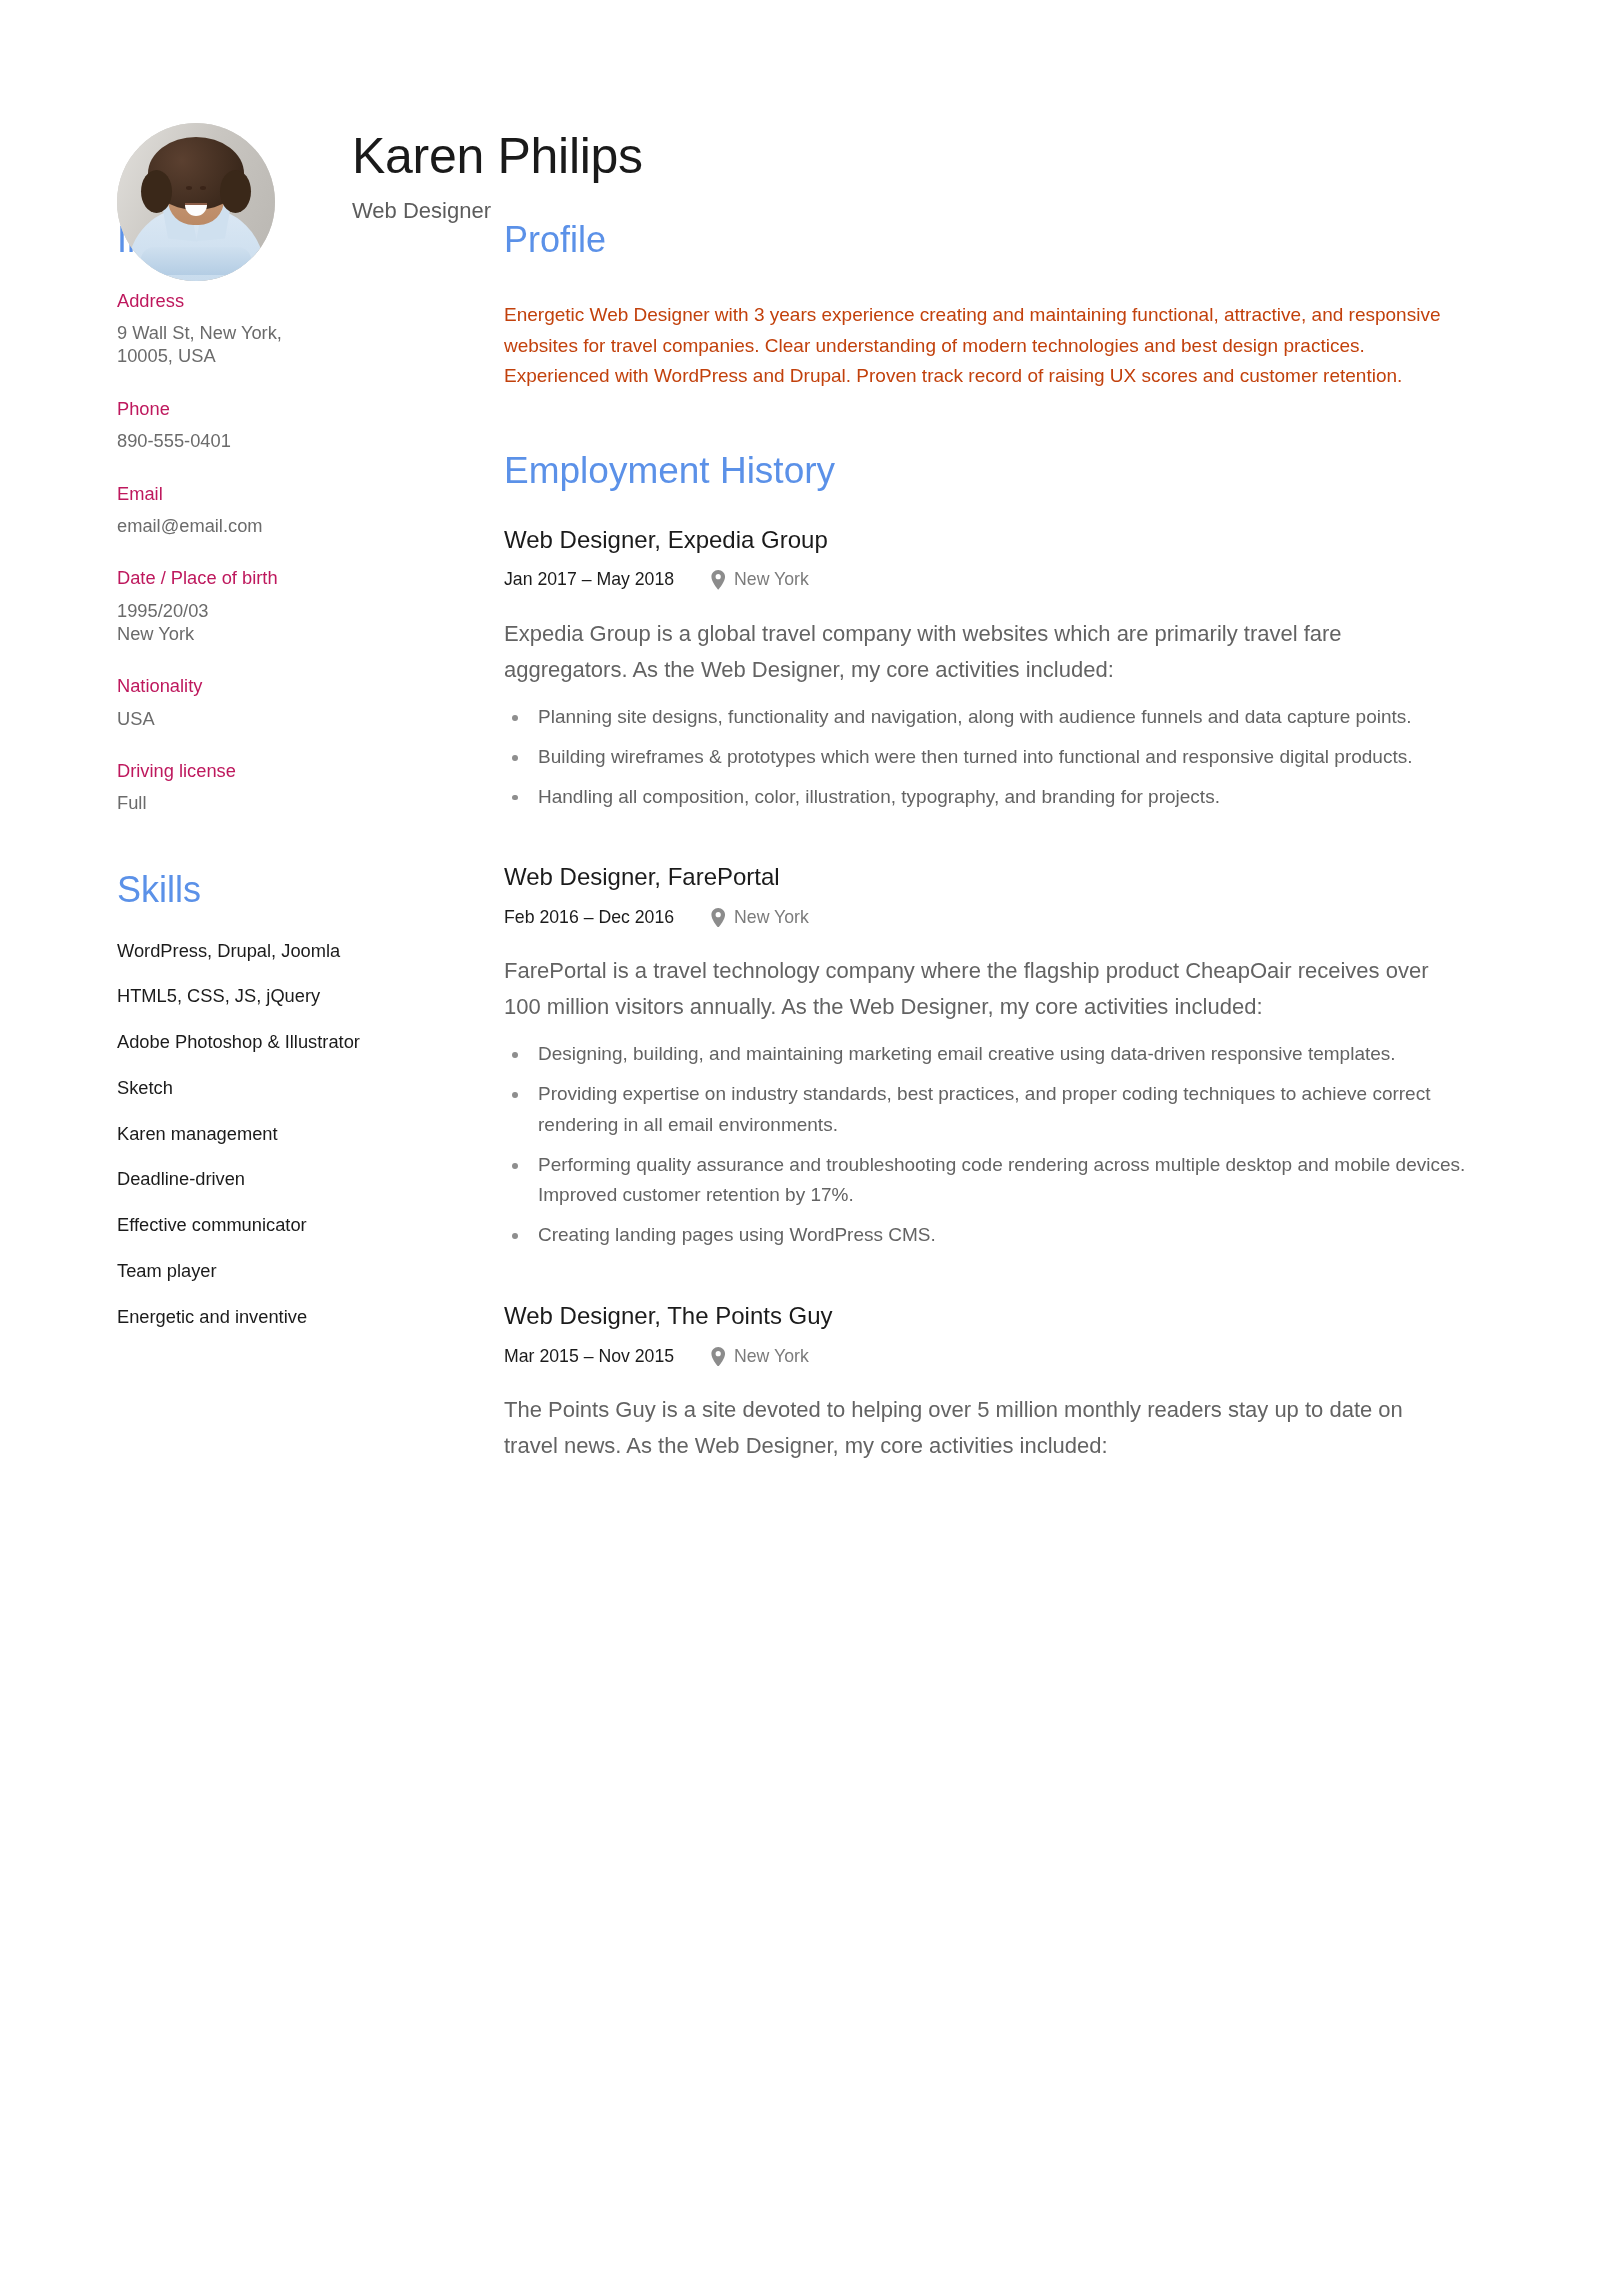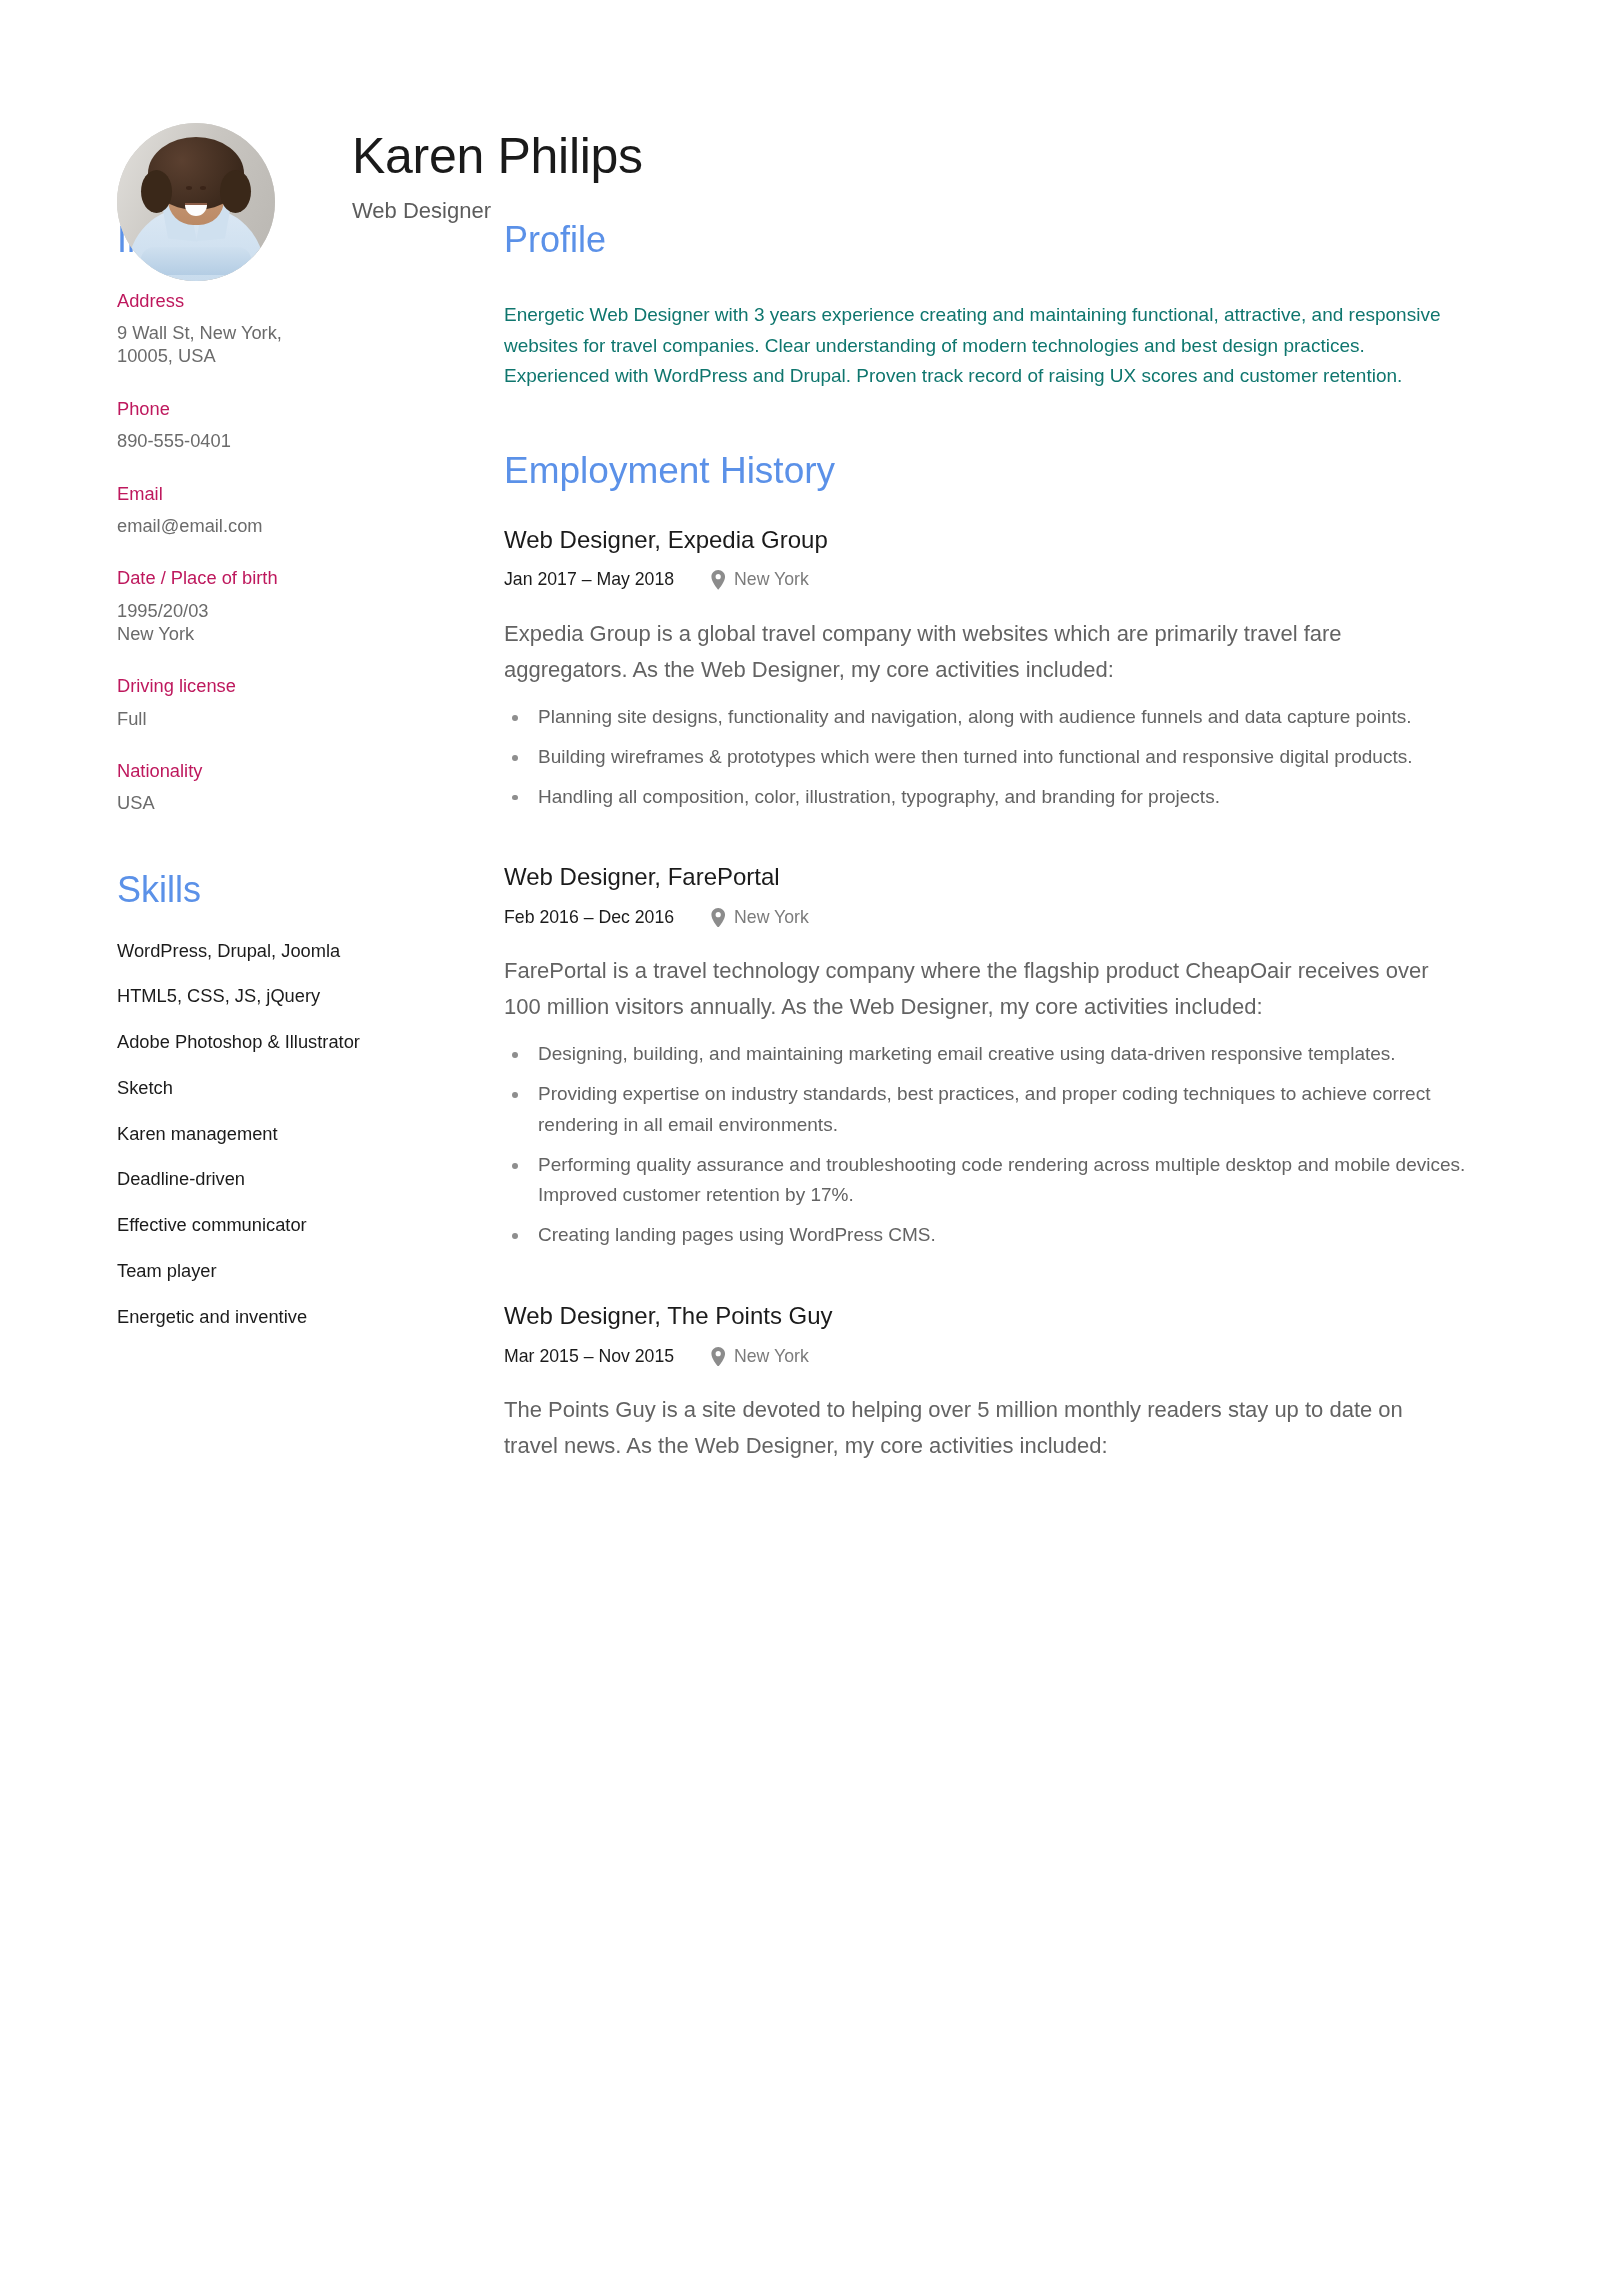--- a/index.html
+++ b/index.html
@@ -211,21 +211,21 @@
     line-height: 1.3;
     margin-bottom: 22px;
     width: 281px;
     word-break: break-all;
     overflow-wrap: anywhere;
   }
 
   .profile-text {
     font-size: 19px;
     line-height: 1.62;
-    color: #0f766e;
+    color: #c2410c;
     margin: 0;
     max-width: 956px;
   }
 
   .job { margin-bottom: 6.5px; }
   .job + .job { margin-top: 51px; }
   .job-title {
     font-size: 24px;
     color: #1b1b1b;
     font-weight: 400;
@@ -341,27 +341,27 @@
         <div class="info-value">email@email.com</div>
       </div>
 
       <div class="info-block">
         <div class="info-label">Date / Place of birth</div>
         <div class="info-value">1995/20/03
 New York</div>
       </div>
 
       <div class="info-block">
+        <div class="info-label">Nationality</div>
+        <div class="info-value">USA</div>
+      </div>
+
+      <div class="info-block">
         <div class="info-label">Driving license</div>
         <div class="info-value">Full</div>
-      </div>
-
-      <div class="info-block">
-        <div class="info-label">Nationality</div>
-        <div class="info-value">USA</div>
       </div>
 
       <div class="section-title left" style="margin-top:56px;">Skills</div>
 
       <div class="skills">
         <div class="skill-item">WordPress, Drupal, Joomla</div>
         <div class="skill-item">HTML5, CSS, JS, jQuery</div>
         <div class="skill-item">Adobe Photoshop &amp; Illustrator</div>
         <div class="skill-item">Sketch</div>
         <div class="skill-item">Karen management</div>

